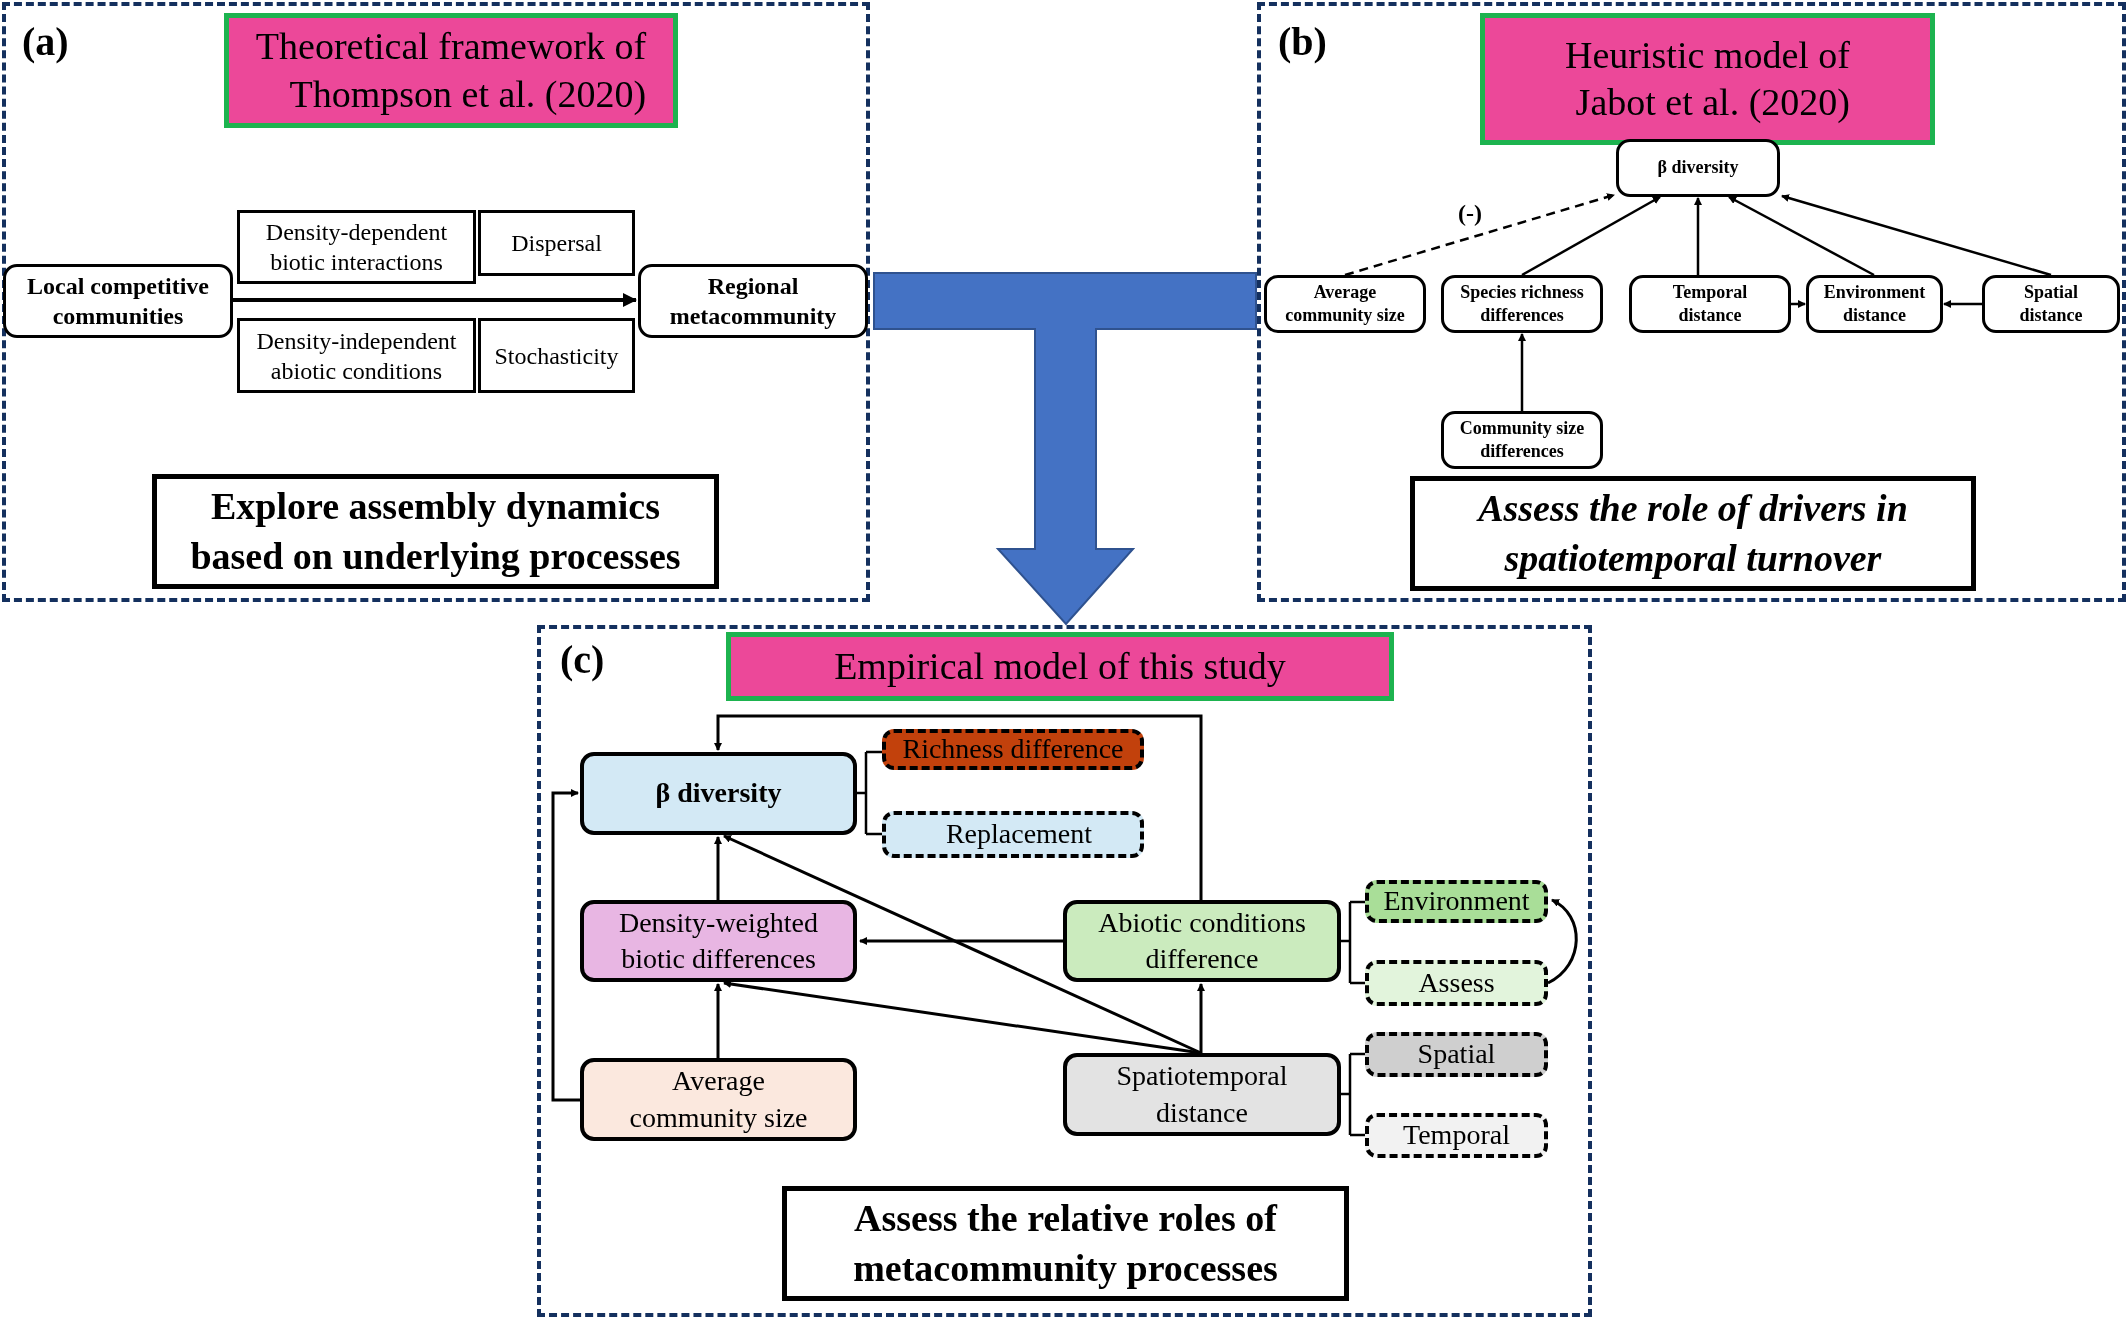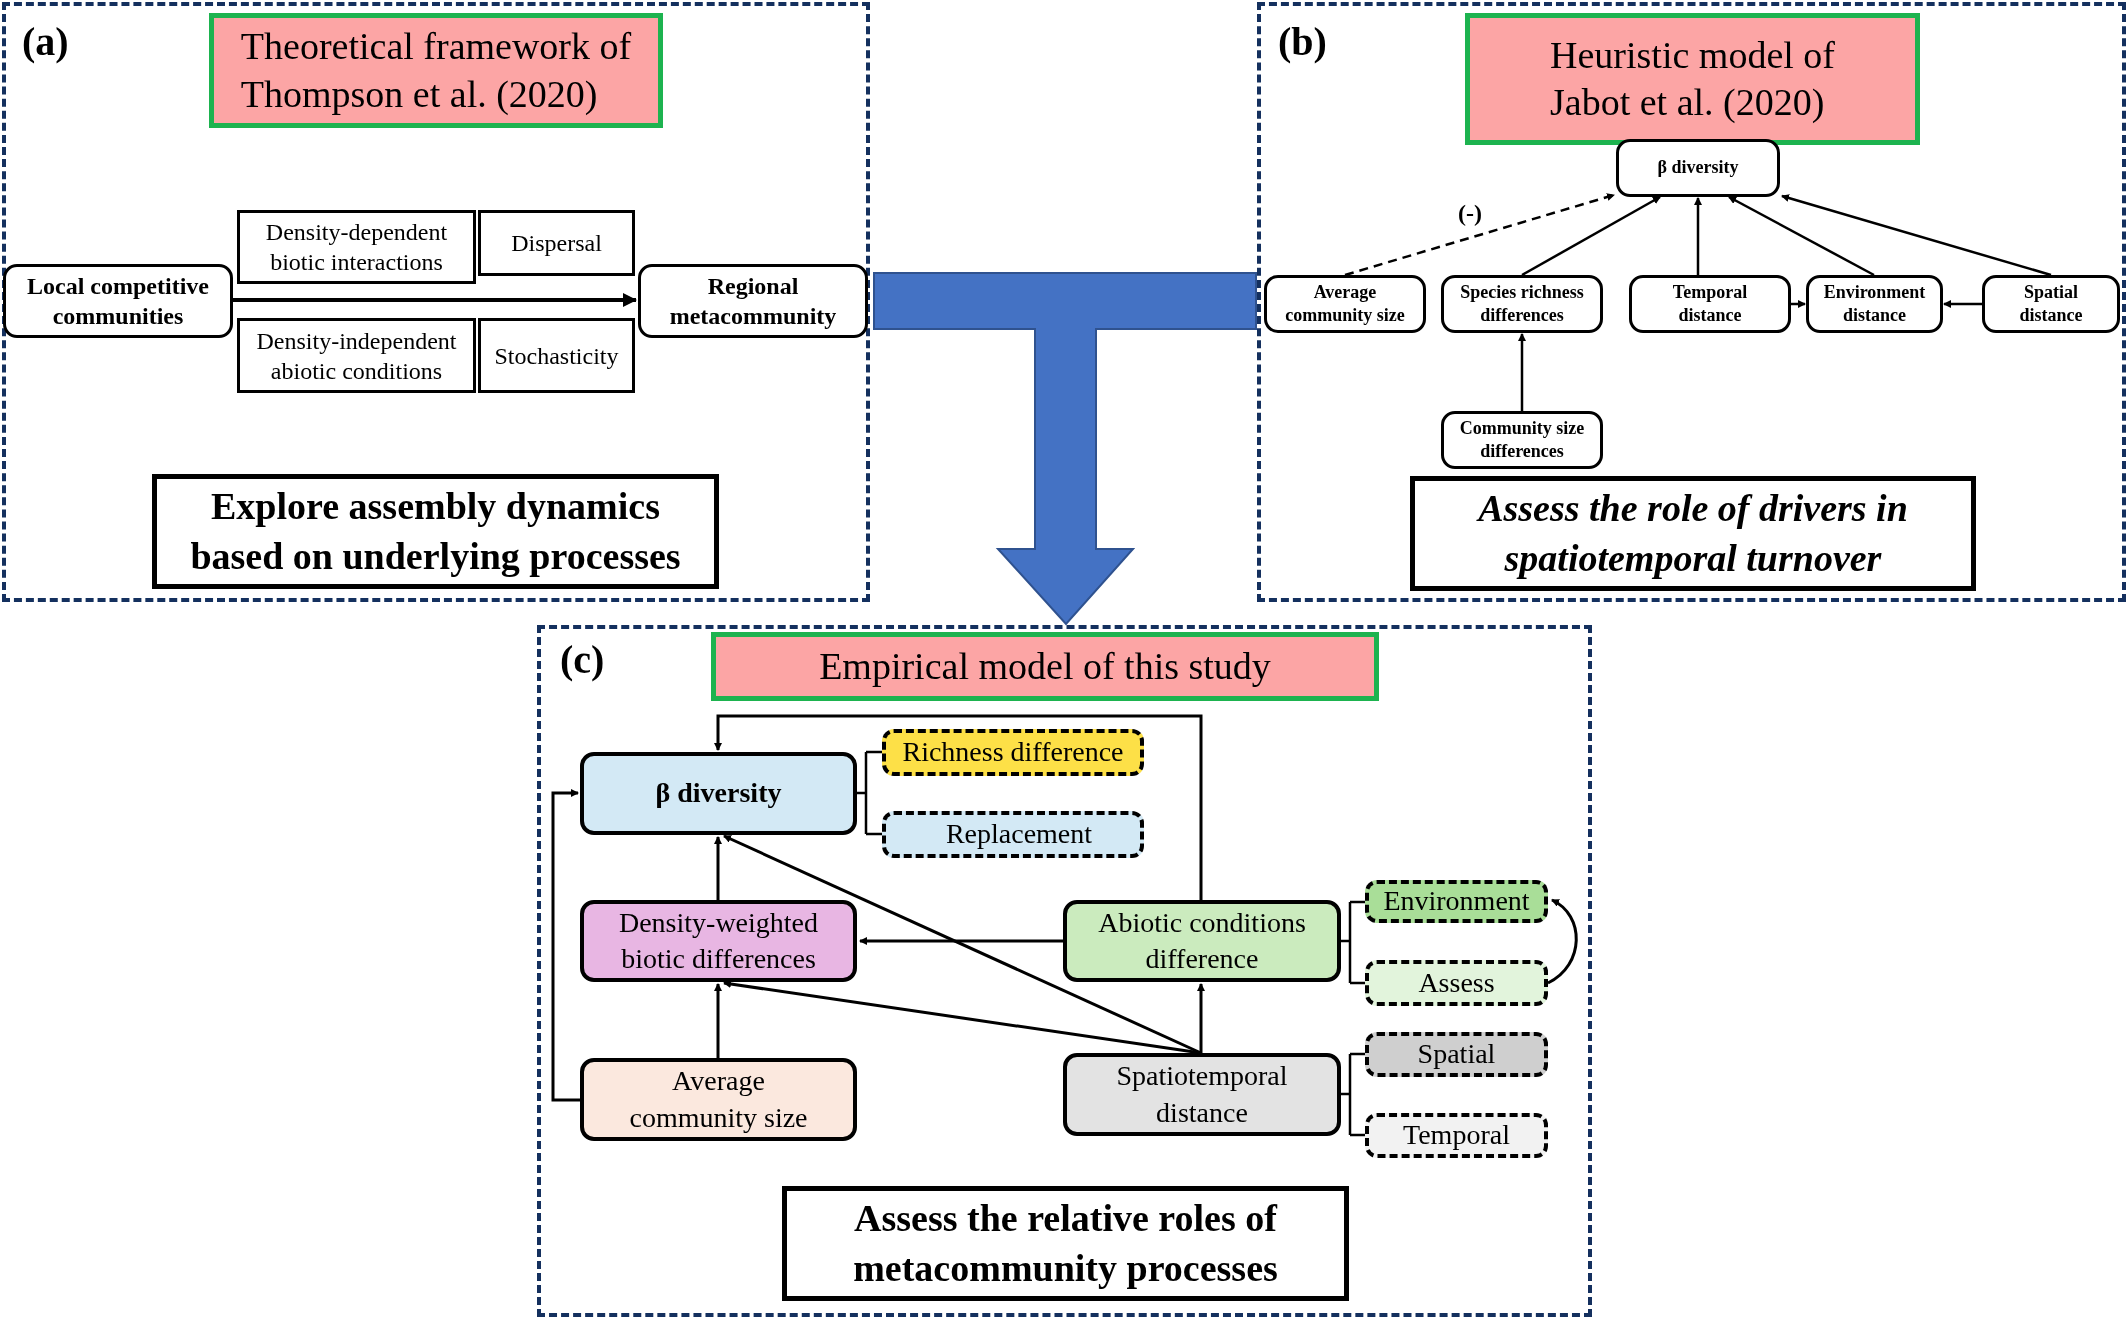--- a/index.html
+++ b/index.html
@@ -1,19 +1,19 @@
 <!DOCTYPE html>
 <html><head>
 <meta charset="utf-8">
 <style>
   html, body { margin:0; padding:0; background:#ffffff; }
   body { width:2128px; height:1319px; position:relative; overflow:hidden; font-family:"Liberation Serif", serif; color:#000; }
   .panel { position:absolute; border:4px dashed #14305e; box-sizing:border-box; }
   .plabel { position:absolute; font-weight:bold; font-size:40px; line-height:1; }
-  .title { position:absolute; background:#fca5a5; border:5px solid #1db34f; box-sizing:border-box; display:flex; align-items:center; justify-content:center; text-align:left; font-size:38px; line-height:1.25; white-space:pre-line; }
+  .title { position:absolute; background:#ec4899; border:5px solid #1db34f; box-sizing:border-box; display:flex; align-items:center; justify-content:center; text-align:right; font-size:38px; line-height:1.25; white-space:pre-line;margin-left:15px; }
   .node { position:absolute; box-sizing:border-box; display:flex; align-items:center; justify-content:center; text-align:center; white-space:pre-line; }
   .rnd { border:3px solid #000; border-radius:14px; background:#fff; }
   .sq { border:3px solid #000; background:#fff; }
   .bold { font-weight:bold; }
   .a-txt { font-size:24px; line-height:1.25; }
   .b-txt { font-size:18px; line-height:1.3; font-weight:bold; }
   .c-txt { font-size:28px; line-height:1.3; }
   .goal { position:absolute; box-sizing:border-box; border:5px solid #000; background:#fff; display:flex; align-items:center; justify-content:center; text-align:center; font-weight:bold; font-size:38px; line-height:1.3; white-space:pre-line; }
   .dash { border:4px dashed #000; border-radius:12px; }
   .solidc { border:4px solid #000; border-radius:14px; }
@@ -74,21 +74,21 @@
 <div class="node solidc c-txt bold" style="left:580px;top:752px;width:277px;height:83px;background:#d3e9f5;">β diversity</div>
 <div class="node solidc c-txt" style="left:580px;top:900px;width:277px;height:82px;background:#e8b6e3;">Density-weighted
 biotic differences</div>
 <div class="node solidc c-txt" style="left:580px;top:1058px;width:277px;height:83px;background:#fbe8de;">Average
 community size</div>
 <div class="node solidc c-txt" style="left:1063px;top:900px;width:278px;height:82px;background:#cbebbe;">Abiotic conditions
 difference</div>
 <div class="node solidc c-txt" style="left:1063px;top:1053px;width:278px;height:83px;background:#e3e3e3;">Spatiotemporal
 distance</div>
 
-<div class="node dash c-txt" style="left:882px;top:729px;width:262px;height:47px;background:#fde047;">Richness difference</div>
+<div class="node dash c-txt" style="left:882px;top:729px;width:262px;height:41px;background:#c2410c;">Richness difference</div>
 <div class="node dash c-txt" style="left:882px;top:811px;width:262px;height:47px;background:#d3e9f5;padding-left:12px;">Replacement</div>
 <div class="node dash c-txt" style="left:1365px;top:880px;width:183px;height:43px;background:#a9de98;">Environment</div>
 <div class="node dash c-txt" style="left:1365px;top:960px;width:183px;height:46px;background:#e2f4dc;">Assess</div>
 <div class="node dash c-txt" style="left:1365px;top:1032px;width:183px;height:45px;background:#cfcfcf;">Spatial</div>
 <div class="node dash c-txt" style="left:1365px;top:1113px;width:183px;height:45px;background:#f2f2f2;">Temporal</div>
 
 <div class="goal" style="left:782px;top:1186px;width:567px;height:115px;">Assess the relative roles of
 metacommunity processes</div>
 
 <svg class="overlay" viewBox="0 0 2128 1319">

